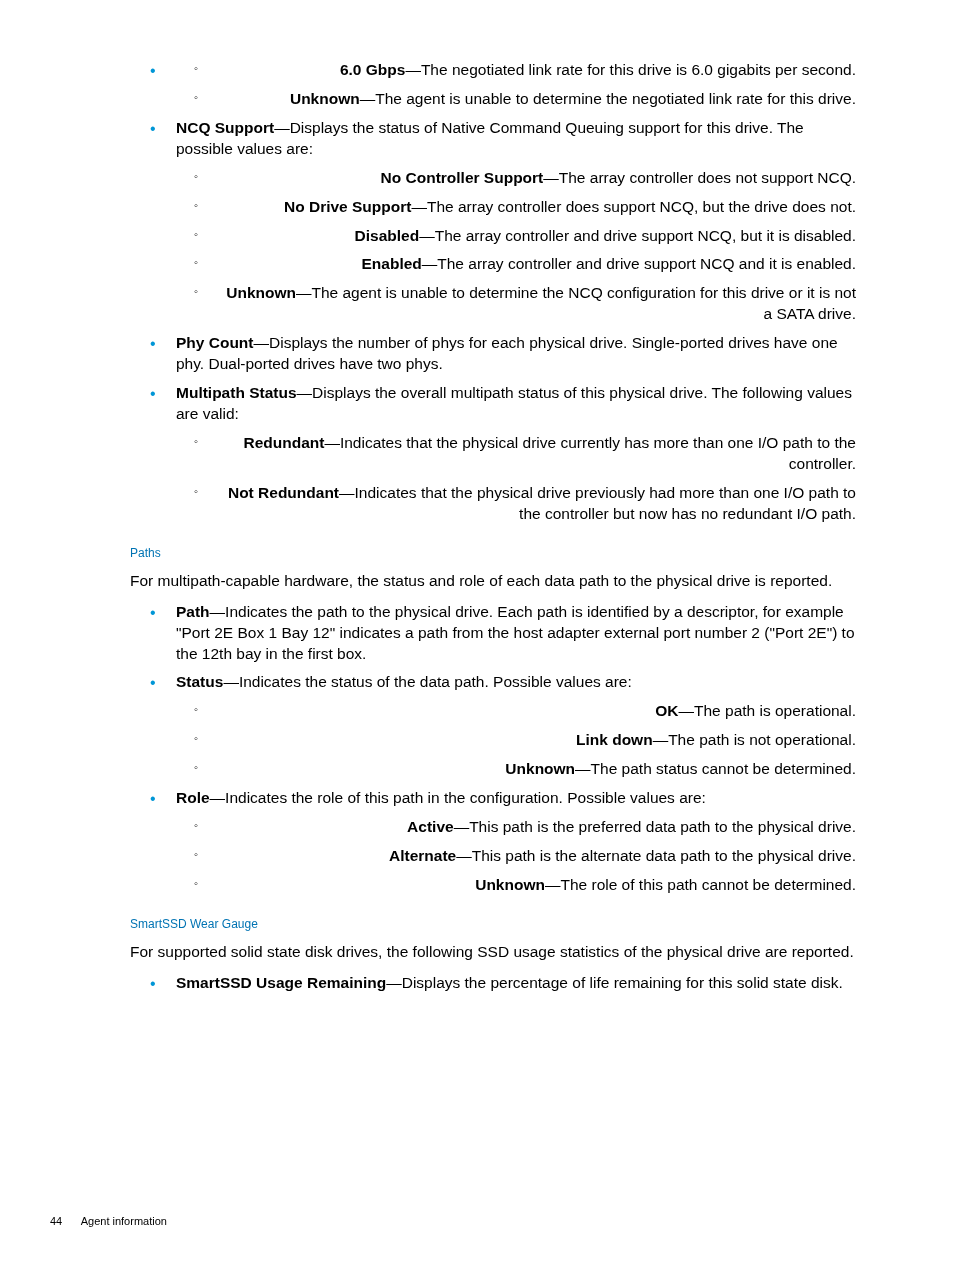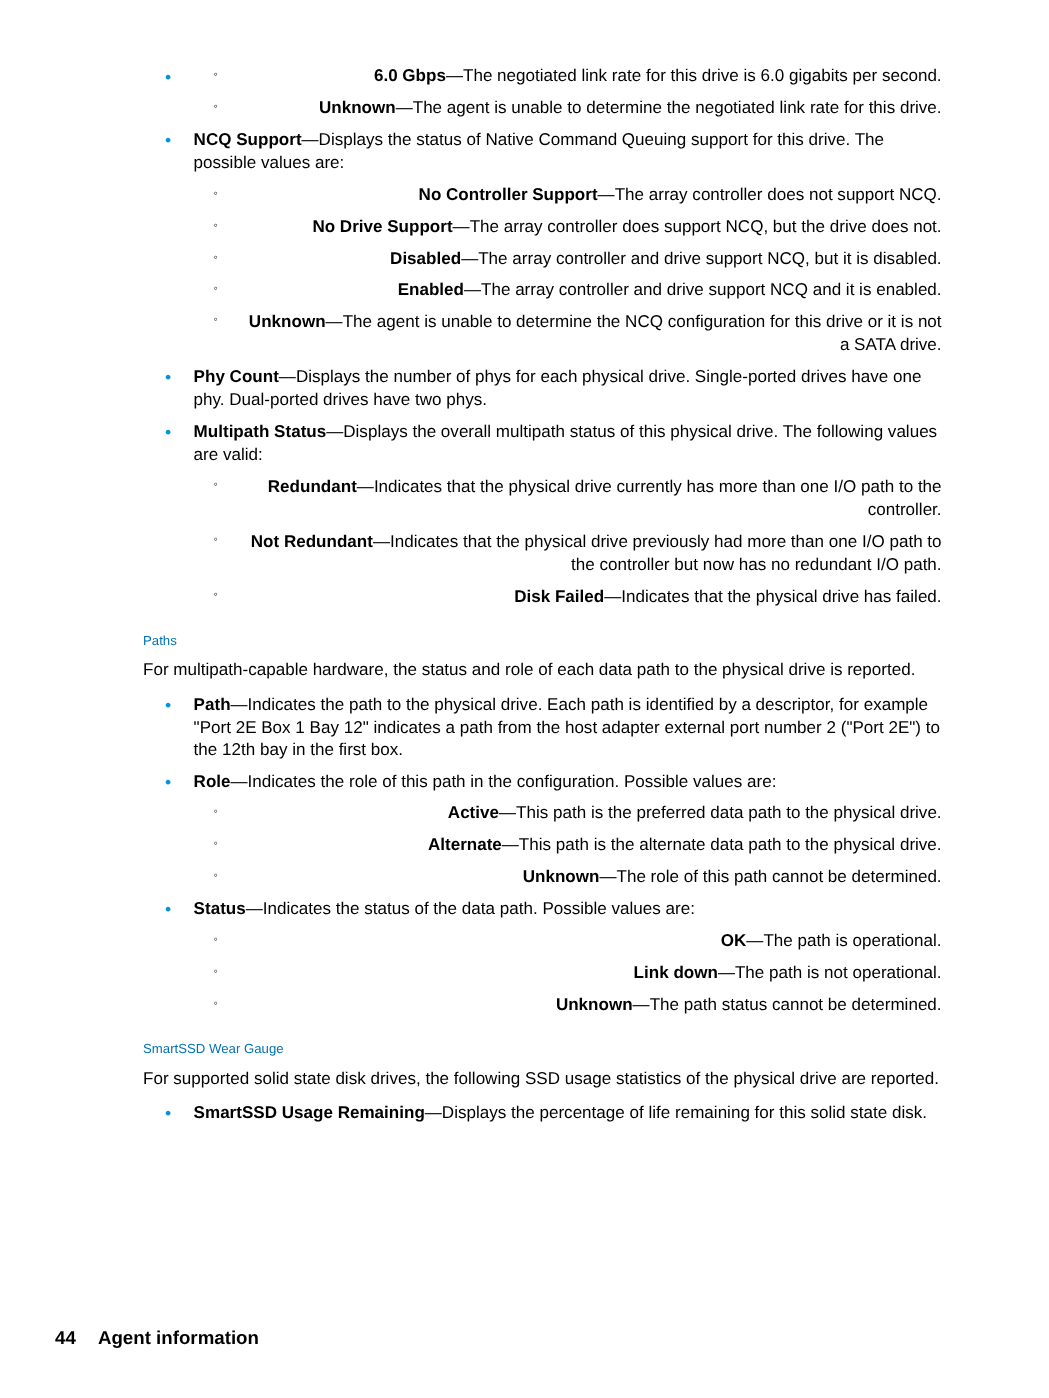--- a/index.html
+++ b/index.html
@@ -44,23 +44,22 @@
       margin-bottom: 10px;
     }
     p.section-intro {
       margin-bottom: 10px;
       margin-top: 3px;
     }
     .footer {
       position: absolute;
       bottom: 42px;
       left: 50px;
-      font-size: 17px;
+      font-size: 11px;
       color: #000;
-      font-weight: bold;
     }
     .footer .page-num { margin-right: 16px; }
   </style>
 </head>
 <body>
 
 <div class="content">
 
   <ul class="outer" style="padding-left:12px;">
     <li style="list-style:none; padding-left:34px; margin-bottom:0;">
@@ -90,46 +89,45 @@
       </ul>
     </li>
     <li>
       <b>Phy Count</b><span>—Displays the number of phys for each physical drive. Single-ported drives have one phy. Dual-ported drives have two phys.</span>
     </li>
     <li>
       <b>Multipath Status</b><span>—Displays the overall multipath status of this physical drive. The following values are valid:</span>
       <ul class="inner">
         <li><b>Redundant</b><span>—Indicates that the physical drive currently has more than one I/O path to the controller.</span></li>
         <li><b>Not Redundant</b><span>—Indicates that the physical drive previously had more than one I/O path to the controller but now has no redundant I/O path.</span></li>
-        <li><b>Disk Failed</b><span>—Indicates that the physical drive has failed.</span></li>
       </ul>
     </li>
   </ul>
 
   <h3 class="section-heading">Paths</h3>
   <p class="section-intro">For multipath-capable hardware, the status and role of each data path to the physical drive is reported.</p>
 
   <ul class="outer">
     <li>
       <b>Path</b><span>—Indicates the path to the physical drive. Each path is identified by a descriptor, for example "Port 2E Box 1 Bay 12" indicates a path from the host adapter external port number 2 ("Port 2E") to the 12th bay in the first box.</span>
     </li>
     <li>
+      <b>Status</b><span>—Indicates the status of the data path. Possible values are:</span>
+      <ul class="inner">
+        <li><b>OK</b><span>—The path is operational.</span></li>
+        <li><b>Link down</b><span>—The path is not operational.</span></li>
+        <li><b>Unknown</b><span>—The path status cannot be determined.</span></li>
+      </ul>
+    </li>
+    <li>
       <b>Role</b><span>—Indicates the role of this path in the configuration. Possible values are:</span>
       <ul class="inner">
         <li><b>Active</b><span>—This path is the preferred data path to the physical drive.</span></li>
         <li><b>Alternate</b><span>—This path is the alternate data path to the physical drive.</span></li>
         <li><b>Unknown</b><span>—The role of this path cannot be determined.</span></li>
-      </ul>
-    </li>
-    <li>
-      <b>Status</b><span>—Indicates the status of the data path. Possible values are:</span>
-      <ul class="inner">
-        <li><b>OK</b><span>—The path is operational.</span></li>
-        <li><b>Link down</b><span>—The path is not operational.</span></li>
-        <li><b>Unknown</b><span>—The path status cannot be determined.</span></li>
       </ul>
     </li>
   </ul>
 
   <h3 class="section-heading">SmartSSD Wear Gauge</h3>
   <p class="section-intro">For supported solid state disk drives, the following SSD usage statistics of the physical drive are reported.</p>
 
   <ul class="outer">
     <li>
       <b>SmartSSD Usage Remaining</b><span>—Displays the percentage of life remaining for this solid state disk.</span>

